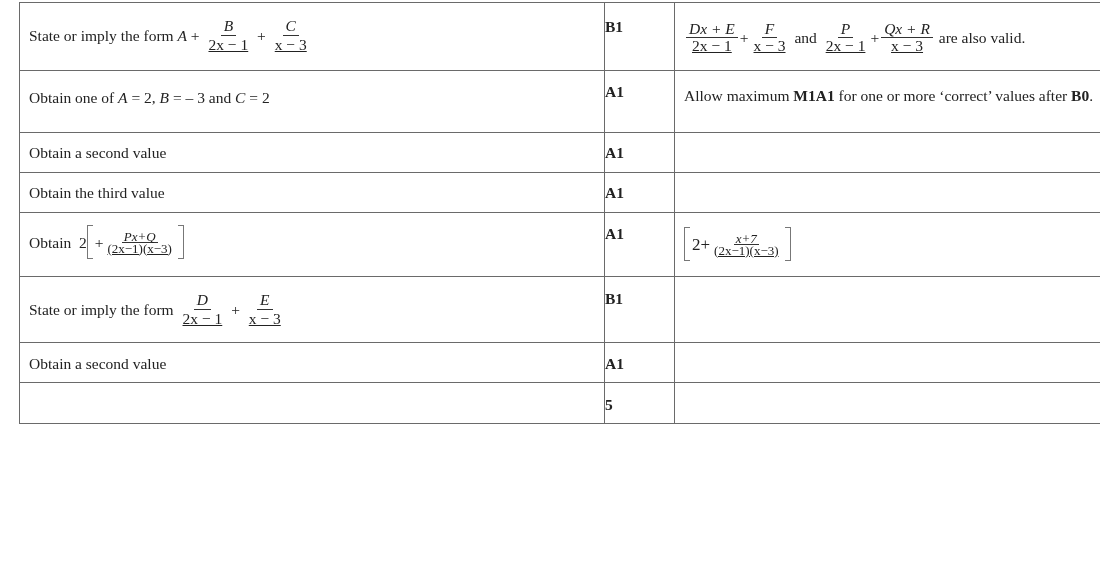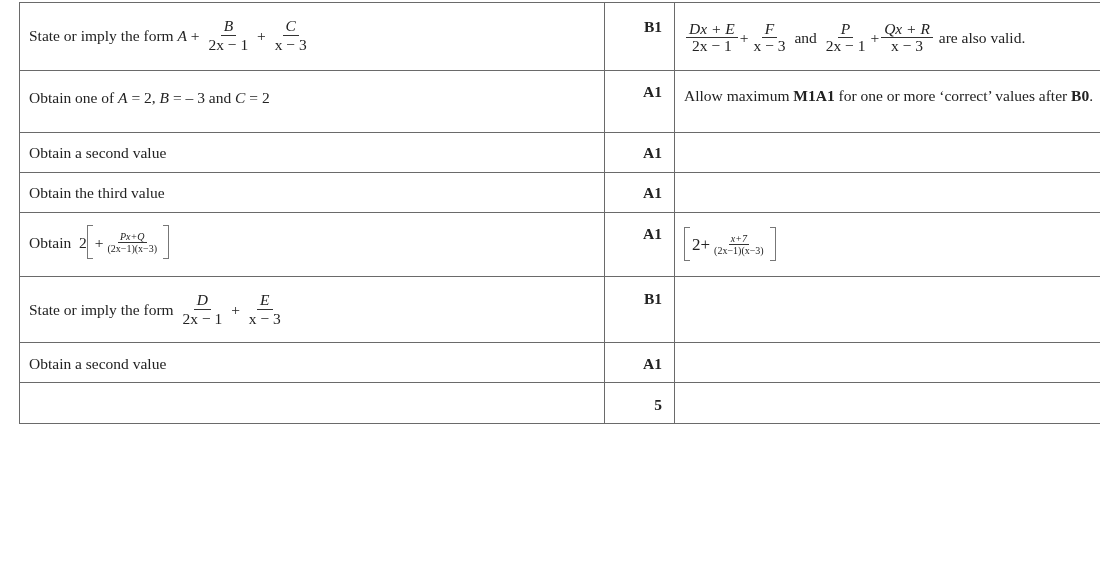--- a/index.html
+++ b/index.html
@@ -4,29 +4,29 @@
 <style>
   html, body { margin: 0; padding: 0; background: #ffffff; }
   body { width: 1100px; height: 585px; position: relative; overflow: hidden;
          font-family: "Liberation Serif", "DejaVu Serif", serif; color: #222; }
   table.ms { position: absolute; left: 19px; top: 2px; width: 1096px;
              border-collapse: collapse; table-layout: fixed; }
   table.ms td { border: 1.5px solid #6a6a6a; padding: 0; vertical-align: top;
                 font-size: 15.5px; line-height: 19px; }
   col.c1 { width: 585px; } col.c2 { width: 70px; } col.c3 { width: 441px; }
   td.desc { padding-left: 9px !important; }
-  td.mark { text-align: right; padding-right: 12px !important; font-weight: bold; }
+  td.mark { padding-right: 12px !important; font-weight: bold; }
   td.note { padding-left: 9px !important; }
   .bold { font-weight: bold; }
   i, .it { font-style: italic; }
   .frac { display: inline-flex; flex-direction: column; align-items: center;
           vertical-align: middle; margin: 0 2px; }
   .frac .num { border-bottom: 1px solid #333; padding: 0 3px; line-height: 18px; }
-  .frac .den { padding: 0 3px; line-height: 18px; }
-  .frac.small { font-size: 10px; }
+  .frac .den { padding: 0 3px; line-height: 18px; text-decoration: underline; }
+  .frac.small { font-size: 13px; }
   .frac.small .num, .frac.small .den { line-height: 11px; padding: 0 2px; }
   .frac.mid .num, .frac.mid .den { line-height: 16px; }
   .lb, .rb { display: inline-block; width: 5px; height: 32px;
              border: 1.3px solid #777; }
   .lb { border-right: none; margin-right: 2px; }
   .rb { border-left: none; margin-left: 2px; }
   .vmid { display: inline-flex; align-items: center; }
 </style>
 </head>
 <body>

